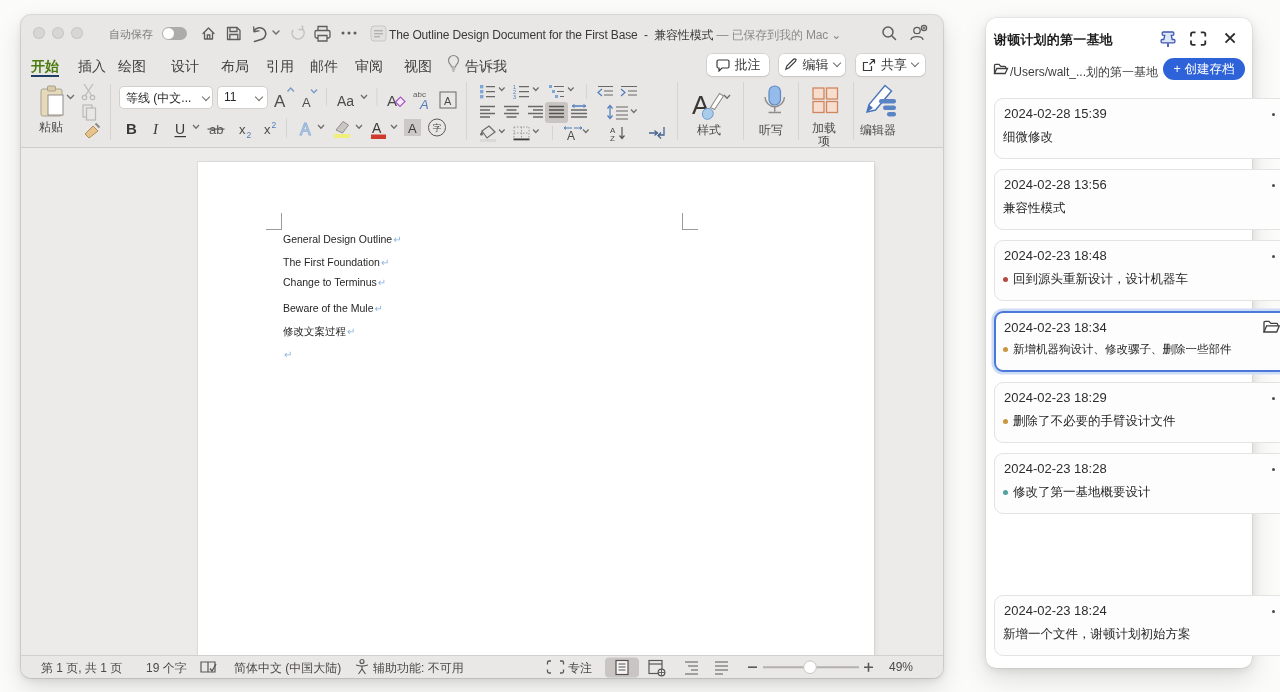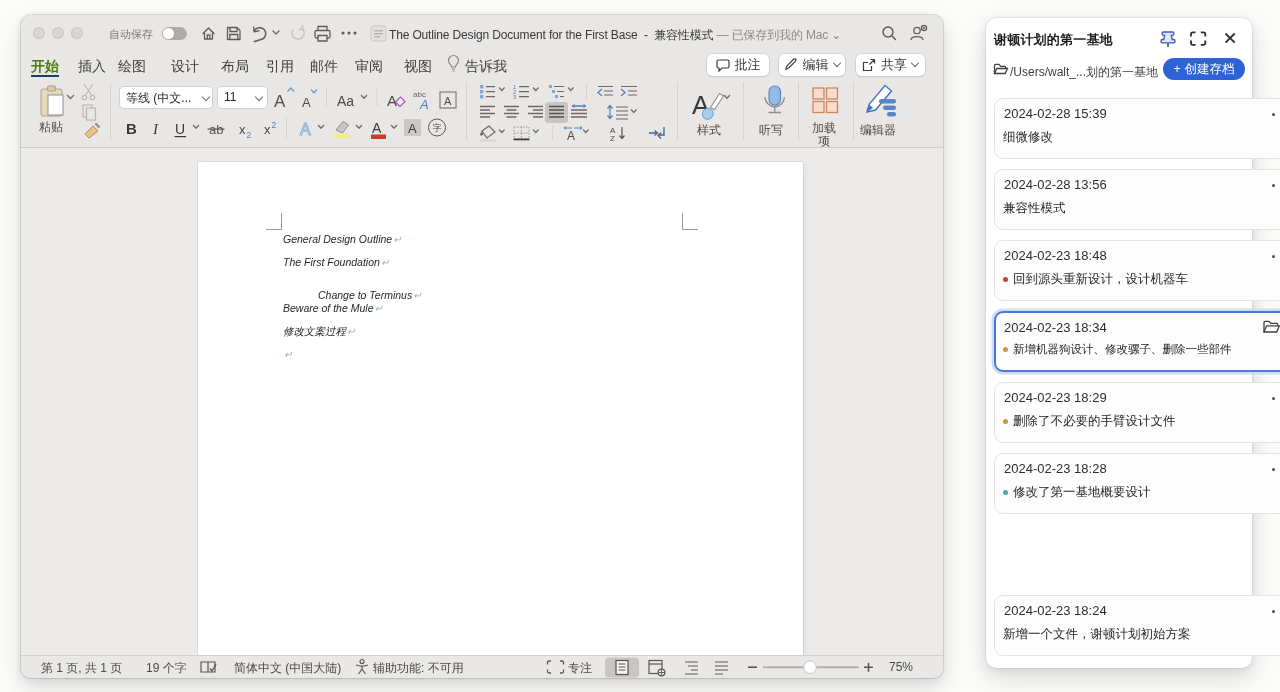--- a/index.html
+++ b/index.html
@@ -21,22 +21,22 @@
   .tab { position:absolute; top:43px; font-size:14px; color:#41403e; }
   
   .wbox { position:absolute; background:#fff; border-radius:4px; box-shadow:0 0 0 1px #d2d0ce; }
   .rlabel { position:absolute; font-size:12px; color:#4c4a48; }
   
   .pillbtn { position:absolute; top:39px; height:22px; background:#fff; border-radius:5px;
      box-shadow:0 0 0 0.5px rgba(0,0,0,0.15), 0 1px 2px rgba(0,0,0,0.08);
      font-size:13px; color:#3a3938; display:flex; align-items:center; justify-content:center; gap:5px; }
   
   #workspace { position:absolute; left:0; top:132px; width:922px; height:508px; background:#ecebe9; border-top:1px solid #cfcdca; }
-  #page { position:absolute; left:177px; top:14px; width:605px; height:494px; background:#fff;
-          box-shadow:0 0 0 1px rgba(0,0,0,0.06), 2px 2px 6px rgba(0,0,0,0.06);font-style:italic; }
+  #page { position:absolute; left:177px; top:14px; width:676px; height:494px; background:#fff;
+          box-shadow:0 0 0 1px rgba(0,0,0,0.06), 2px 2px 6px rgba(0,0,0,0.06); }
   .docline { position:absolute; left:85px; font-size:10.5px; color:#262626; white-space:nowrap; }
   .pil { color:#8cb4dd; font-size:10px; margin-left:1px; }
   .crop { position:absolute; }
   
   #statusbar { position:absolute; left:0; bottom:0; width:922px; height:23px; background:#e9e8e6;
      border-top:1px solid #d2d0ce; font-size:12px; color:#4c4a48; }
   .sbitem { position:absolute; top:4px; white-space:nowrap; }
   
   #panel { position:absolute; left:986px; top:18px; width:266px; height:650px; background:#fff;
      border-radius:10px; box-shadow:0 0 0 0.5px rgba(0,0,0,0.09), 0 10px 26px rgba(0,0,0,0.13), 0 2px 8px rgba(0,0,0,0.09); }
@@ -350,21 +350,21 @@
   <div class="rlabel" style="left:676px; top:107px;">样式</div>
   <div class="rlabel" style="left:738px; top:107px;">听写</div>
   <div class="rlabel" style="left:791px; top:105px;">加载</div>
   <div class="rlabel" style="left:797px; top:118px;">项</div>
   <div class="rlabel" style="left:839px; top:107px;">编辑器</div>
 
   <div id="workspace">
     <div id="page">
       <div class="docline" style="top:71px;">General Design Outline<span class="pil">↵</span></div>
       <div class="docline" style="top:94px;">The First Foundation<span class="pil">↵</span></div>
-      <div class="docline" style="top:127px;margin-left:35px;">Change to Terminus<span class="pil">↵</span></div>
+      <div class="docline" style="top:114px;">Change to Terminus<span class="pil">↵</span></div>
       <div class="docline" style="top:140px;">Beware of the Mule<span class="pil">↵</span></div>
       <div class="docline" style="top:163px;">修改文案过程<span class="pil">↵</span></div>
       <div class="docline" style="top:186px;"><span class="pil">↵</span></div>
 
       <div class="crop" style="left:83px; top:51px; width:1px; height:16px; background:#9a9a9a;"></div>
       <div class="crop" style="left:68px; top:67px; width:16px; height:1px; background:#9a9a9a;"></div>
       <div class="crop" style="left:484px; top:51px; width:1px; height:16px; background:#9a9a9a;"></div>
       <div class="crop" style="left:484px; top:67px; width:16px; height:1px; background:#9a9a9a;"></div>
     </div>
   </div>
@@ -409,21 +409,21 @@
       <path d="M727 11.2 H736" stroke="#5a5856" stroke-width="1.6"></path>
       <path d="M742 11.2 H838" stroke="#b3b1ae" stroke-width="2"></path>
       <circle cx="789" cy="11.2" r="6.3" fill="#ffffff" stroke="#c6c4c1"></circle>
       <path d="M843 11.2 H852 M847.5 6.7 V15.7" stroke="#5a5856" stroke-width="1.6"></path>
     </svg>
     <div class="sbitem" style="left:20px;">第 1 页, 共 1 页</div>
     <div class="sbitem" style="left:125px;">19 个字</div>
     <div class="sbitem" style="left:213px;">简体中文 (中国大陆)</div>
     <div class="sbitem" style="left:352px;">辅助功能: 不可用</div>
     <div class="sbitem" style="left:547px;">专注</div>
-    <div class="sbitem" style="left:868px;">75%</div>
+    <div class="sbitem" style="left:868px;">49%</div>
   </div>
 </div>
 
 <div id="panel">
   <svg class="abs" style="left:0; top:0;" width="266" height="90" viewBox="0 0 266 90" fill="none">
 
     <path d="M177.3 14 h9.4 a1.1 1.1 0 0 1 1.1 1.1 v1.1 a1.1 1.1 0 0 1 -1.1 1.1 h-1.4 l0.9 4.2 h1.6 a1.1 1.1 0 0 1 1.1 1.1 v1.2 a1.1 1.1 0 0 1 -1.1 1.1 h-11.6 a1.1 1.1 0 0 1 -1.1 -1.1 v-1.2 a1.1 1.1 0 0 1 1.1 -1.1 h1.6 l0.9 -4.2 h-1.4 a1.1 1.1 0 0 1 -1.1 -1.1 v-1.1 a1.1 1.1 0 0 1 1.1 -1.1 z" fill="#dce7f8" stroke="#3f58b6" stroke-width="1.3"></path>
     <path d="M182 25.2 V29" stroke="#3f58b6" stroke-width="1.8"></path>
 
     <g stroke="#2e2e2e" stroke-width="1.8" fill="none">

